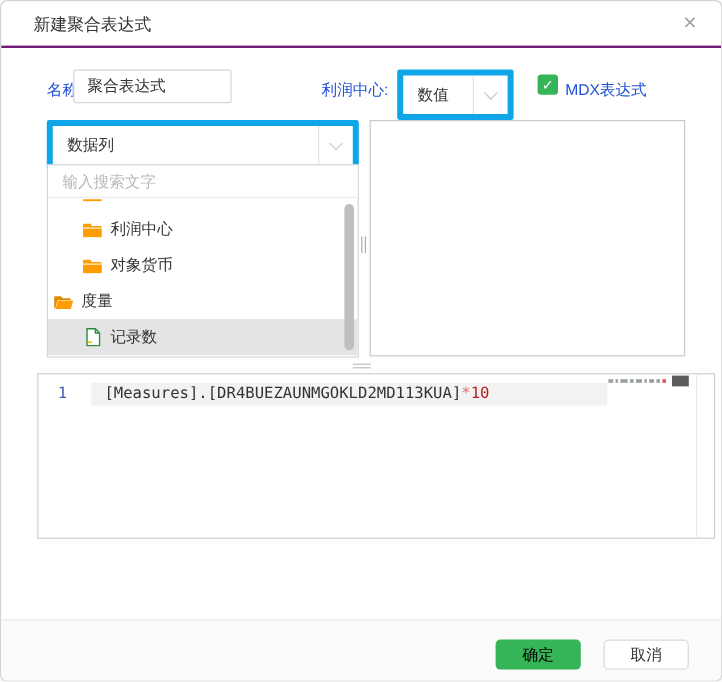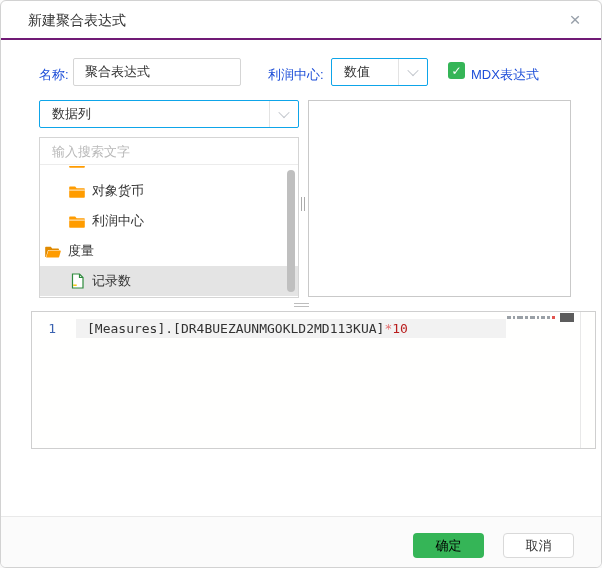--- a/index.html
+++ b/index.html
@@ -12,21 +12,21 @@
   
   .titlebar { position:absolute; left:0; top:0; right:0; height:39px; border-bottom:2px solid #701a75; }
   .title { position:absolute; left:27px; top:11px; font-size:14px; color:#333; }
   .close { position:absolute; right:14px; top:7px; width:24px; height:24px; line-height:24px;
            text-align:center; font-size:19px; color:#98a0aa; cursor:pointer; }
   
   .lbl { position:absolute; font-size:13px; color:#1d4ed8; }
   .txt-input { position:absolute; height:28px; border:1px solid #d5d5d5; border-radius:2px;
                font-size:13px; color:#333; padding:0 11px; outline:none; background:#fff;
                font-family:"Liberation Sans","DejaVu Sans",sans-serif; }
-  .select { position:absolute; height:28px; border:1px solid #0ea5e9; border-radius:2px;
+  .select { position:absolute; height:42px; border:5px solid #0ea5e9; border-radius:2px;
             background:#fff; font-size:13px; color:#333; display:flex; align-items:center; }
   .select .sel-text { padding-left:12px; flex:1; }
   .sel-caret-cell { width:29px; align-self:stretch; border-left:1px solid #e3e3e3;
                     display:flex; align-items:center; justify-content:center; }
   .caret { width:8px; height:8px; border-right:1.5px solid #c2c6cc; border-bottom:1.5px solid #c2c6cc;
            transform:rotate(45deg) translate(-1px,-1px); }
   .checkbox { position:absolute; left:447px; top:61px; width:17px; height:17px; border-radius:3px;
               display:flex; align-items:center; justify-content:center; cursor:pointer; }
   .checkbox .tick { color:#fff; font-size:12px; font-weight:bold; line-height:1; }
   
@@ -80,21 +80,21 @@
 <body>
 
 <div class="dialog">
 
   <div class="titlebar">
     <span class="title">新建聚合表达式</span>
     <span class="close">×</span>
   </div>
 
   <span class="lbl" style="left:38px;top:65px;">名称:</span>
-  <input class="txt-input" style="left: 72px; top: 57px; width: 168px;" value="聚合表达式">
+  <input class="txt-input" style="left: 60px; top: 57px; width: 132px;" value="聚合表达式">
   <span class="lbl" style="left:267px;top:65px;">利润中心:</span>
   <div class="select" style="left:330px;top:57px;width:97px;">
     <span class="sel-text">数值</span>
     <span class="sel-caret-cell">
       <i class="caret"></i>
     </span>
   </div>
   <span class="checkbox" style="background: rgb(53, 181, 87);">
     <span class="tick">✓</span>
   </span>
@@ -118,30 +118,30 @@
             </svg>
           </span>
         </div>
         <div class="tree-row" style="padding-left: 29px;">
           <span class="tree-icon">
             <svg width="16" height="13" viewBox="0 0 16 13">
               <path d="M1 1.5 h5.2 l1.4 1.8 H15 a.8.8 0 0 1 .8.8 V12 a.8.8 0 0 1-.8.8 H1 A.8.8 0 0 1 .2 12 V2.3 A.8.8 0 0 1 1 1.5Z" fill="#ff9c00"></path>
               <rect x=".2" y="4.6" width="15.6" height="1" fill="#ffffff" opacity=".85"></rect>
             </svg>
           </span>
-          <span>对象货币</span>
+          <span>利润中心</span>
         </div>
         <div class="tree-row" style="padding-left: 29px;">
           <span class="tree-icon">
             <svg width="16" height="13" viewBox="0 0 16 13">
               <path d="M1 1.5 h5.2 l1.4 1.8 H15 a.8.8 0 0 1 .8.8 V12 a.8.8 0 0 1-.8.8 H1 A.8.8 0 0 1 .2 12 V2.3 A.8.8 0 0 1 1 1.5Z" fill="#ff9c00"></path>
               <rect x=".2" y="4.6" width="15.6" height="1" fill="#ffffff" opacity=".85"></rect>
             </svg>
           </span>
-          <span>利润中心</span>
+          <span>对象货币</span>
         </div>
         <div class="tree-row" style="padding-left: 5px;">
           <span class="tree-icon">
             <svg width="17" height="13" viewBox="0 0 17 13">
               <path d="M1 1.5 h5.2 l1.4 1.8 H14 a.8.8 0 0 1 .8.8 V5 H3.2 L1 12.4 A.8.8 0 0 1 .2 12 V2.3 A.8.8 0 0 1 1 1.5Z" fill="#e08a00"></path>
               <path d="M3.6 5.4 h12.6 a.6.6 0 0 1 .58.76 l-1.7 6 a.8.8 0 0 1-.77.64 H1.2 Z" fill="#ff9c00"></path>
             </svg>
           </span>
           <span>度量</span>
         </div>

